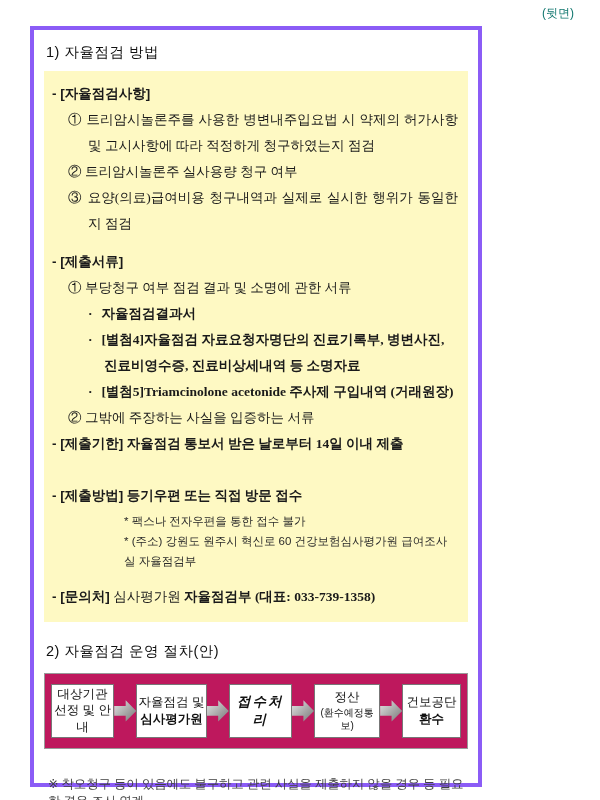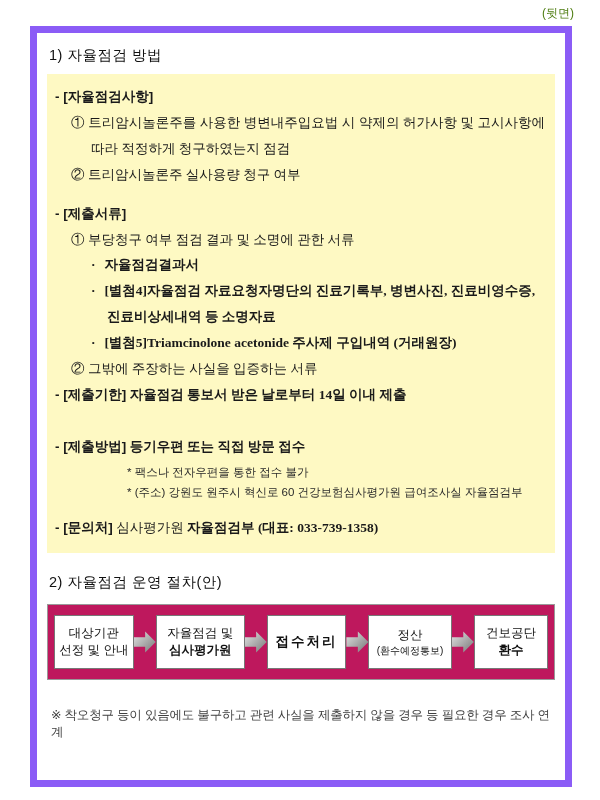--- a/index.html
+++ b/index.html
@@ -1,23 +1,23 @@
 <!DOCTYPE html>
 <html><head>
 <meta charset="utf-8">
 <style>
   * { margin:0; padding:0; box-sizing:border-box; }
   html,body { width:600px; height:800px; background:#fff; }
   body { position:relative; font-family:"Liberation Serif","DejaVu Serif",serif; color:#1a1a1a; }
 
-  .back-label { position:absolute; top:5px; right:26px; font-size:12px; color:#4d7c0f;
+  .back-label { position:absolute; top:5px; right:26px; font-size:12px; color:#0f766e;
                 font-family:"Liberation Sans","DejaVu Sans",sans-serif; }
 
-  .outer-box { position:absolute; left:30px; top:26px; width:542px; height:761px;
-               border:7px solid #8b5cf6; background:#fff; padding:11px 10px 10px 10px; }
+  .outer-box { position:absolute; left:30px; top:26px; width:452px; height:761px;
+               border:4px solid #8b5cf6; background:#fff; padding:11px 10px 10px 10px; }
 
   .sec-title { font-size:14.5px; letter-spacing:.5px; margin:2px 0 9px 2px; color:#111;
                font-family:"Liberation Sans","DejaVu Sans",sans-serif; }
 
   .panel { background:#fef9c3; padding:10px 10px 12px 8px; font-size:13.5px; line-height:1.92; }
 
   .p-line { margin-top:0; }
   .b { font-weight:bold; }
   .gothic { font-family:"Liberation Sans","DejaVu Sans",sans-serif; }
 
@@ -41,21 +41,21 @@
 
   .flow-wrap { border:1px solid #999; padding:10px 6px; display:flex; align-items:center;
                justify-content:flex-start; background:#be185d; }
   .step-box { border:1px solid #777; background:#fff; height:54px; display:flex;
               flex-direction:column; align-items:center; justify-content:center;
               font-size:12.5px; line-height:1.35; text-align:center; color:#111;
               font-family:"Liberation Sans","DejaVu Sans",sans-serif; }
   .w1{width:86px;} .w2{width:96px;} .w3{width:86px;} .w4{width:90px;} .w5{width:80px;}
   .step-line2:empty { display:none; }
   .small-line { font-size:10px; }
-  .big-line { font-size:13.5px; letter-spacing:2px; }
+  .big-line { font-size:13.5px; letter-spacing:2px;font-style:italic; }
 
   .flow-arrow { width:22px; height:24px; flex:none;
                 background:linear-gradient(135deg,#dcdcdc 10%,#7e7e7e 90%);
                 clip-path:polygon(0% 30%, 52% 30%, 52% 6%, 100% 50%, 52% 94%, 52% 70%, 0% 70%); }
 
   .footnote { margin-top:27px; font-size:12.5px; letter-spacing:-0.2px; color:#404040;
               font-family:"Liberation Sans","DejaVu Sans",sans-serif; padding-left:4px; }
 </style>
 </head>
 <body>
@@ -73,20 +73,26 @@
     <div class="num-item">
       <div class="hang">
         <span>①</span>
         <span>트리암시놀론주를 사용한 병변내주입요법 시 약제의 허가사항 및 고시사항에 따라 적정하게 청구하였는지 점검</span>
       </div>
     </div>
     <div class="num-item">
       <div class="hang">
         <span>②</span>
         <span>트리암시놀론주 실사용량 청구 여부</span>
+      </div>
+    </div>
+    <div class="num-item">
+      <div class="hang">
+        <span>③</span>
+        <span>요양(의료)급여비용 청구내역과 실제로 실시한 행위가 동일한지 점검</span>
       </div>
     </div>
 
 
     <div class="p-line b gothic gap-md">- [제출서류]</div>
 
     <div class="num-item">
       <div class="hang">
         <span>①</span>
         <span>부당청구 여부 점검 결과 및 소명에 관한 서류</span>

